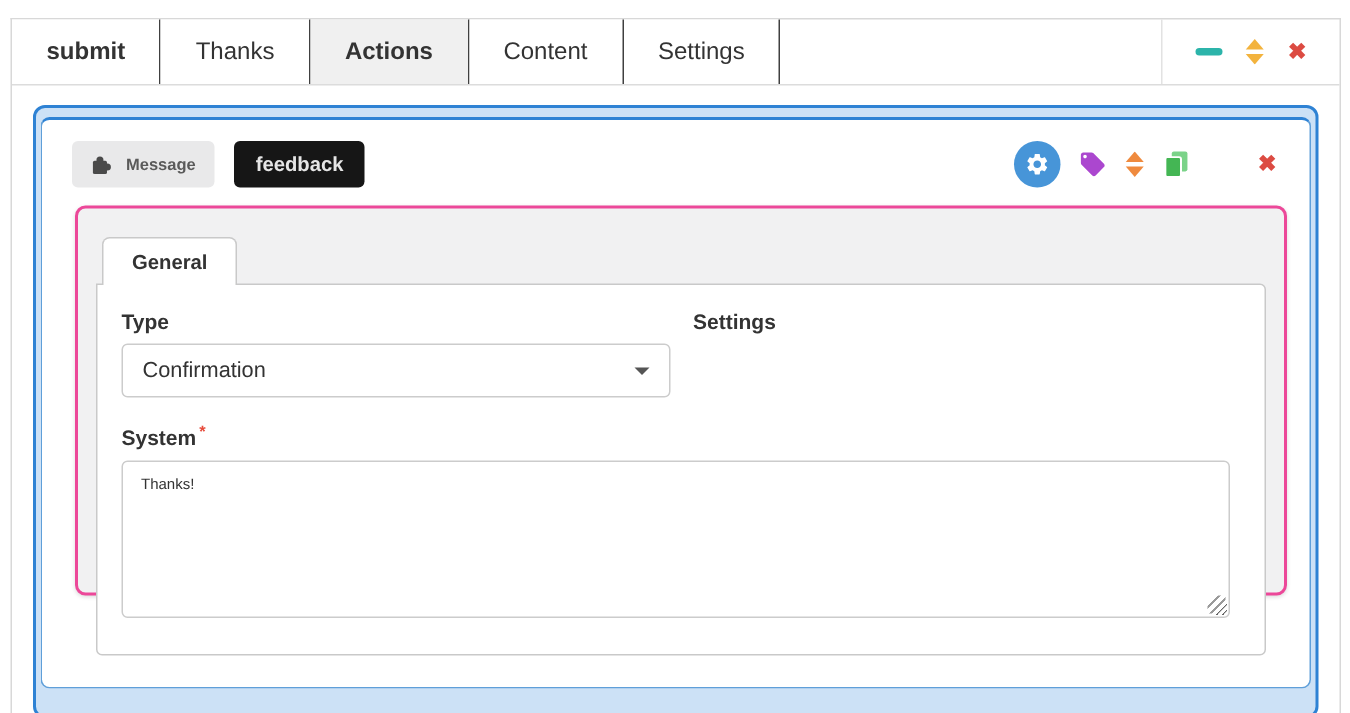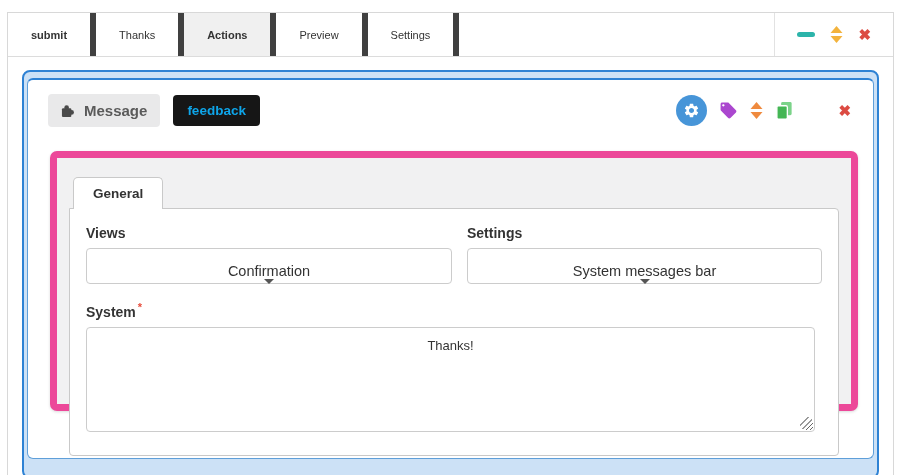--- a/index.html
+++ b/index.html
@@ -5,22 +5,22 @@
   * { box-sizing: border-box; margin: 0; padding: 0; }
   html, body { width: 900px; height: 475px; overflow: hidden; background: #fff;
     font-family: "Liberation Sans", sans-serif; color: #333; }
 
   
   .app-frame { position: absolute; top: 12px; left: 7px; right: 6px; height: 600px;
     border: 1px solid #d8d8d8; border-bottom: none; background: #fff; }
 
   
   .tabbar { display: flex; align-items: stretch; height: 44px; border-bottom: 1px solid #dcdcdc; }
-  .tab { display: flex; align-items: center; padding: 0 23px; font-size: 11px;
-    color: #333; border-right: 6px solid #404040; cursor: pointer; background: #fff; }
+  .tab { display: flex; align-items: center; padding: 0 23px; font-size: 16px;
+    color: #333; border-right: 1px solid #404040; cursor: pointer; background: #fff; }
   .tab.first { font-weight: 700; }
   .tab.active { background: #f0f0f0; font-weight: bold; }
   .tabbar-fill { flex: 1; }
   .win-controls { display: flex; align-items: center; gap: 15px; padding: 0 22px;
     border-left: 1px solid #e2e2e2; }
   .minimize-dash { width: 18px; height: 5px; border-radius: 2.5px; background: #2cb4aa; }
   .x-glyph { font-size: 15px; font-weight: 700; color: #dc4b42; line-height: 1; }
   .x-glyph::before { content: "✖"; }
 
   
@@ -29,74 +29,74 @@
   
   .selection-wrap { border: 2px solid #2e82d4; border-radius: 8px; background: #cce1f6;
     padding: 6px 3px 18px 3px; }
 
   
   .action-panel { background: #fff; border: 1px solid #5f9fd9; border-top: 2px solid #2e82d4;
     border-radius: 6px; height: 381px; }
 
   .panel-header { display: flex; align-items: center; padding: 14px 22px 0 20px; }
   .badge-message { display: inline-flex; align-items: center; gap: 8px; background: #e9e9ea;
-    color: #5a5a5a; font-weight: 700; font-size: 15px; padding: 8px 13px; border-radius: 4px; }
-  .badge-name { background: #161616; color: #0ea5e9; font-weight: 700; font-size: 13.5px;
+    color: #5a5a5a; font-weight: 700; font-size: 11px; padding: 8px 13px; border-radius: 4px; }
+  .badge-name { background: #161616; color: #e5e5e5; font-weight: 700; font-size: 13.5px;
     padding: 8px 14px; border-radius: 4px; margin-left: 13px; }
   .header-fill { flex: 1; }
   .toolbar { display: flex; align-items: center; gap: 12px; }
   .gear-btn { width: 31px; height: 31px; border-radius: 50%; background: #4795d8;
     display: flex; align-items: center; justify-content: center; cursor: pointer; }
   .tool { display: flex; align-items: center; cursor: pointer; }
   .delete-x { margin-left: 32px; cursor: pointer; }
 
   
-  .card { margin: 24px 15px 0 22px; background: #f1f1f2; border: 7px solid #ec4899;
+  .card { margin: 12px 15px 0 22px; background: #f1f1f2; border: 2px solid #ec4899;
     border-radius: 7px; box-shadow: 0 1px 3px rgba(0,0,0,.15);
     padding: 18px 12px 0 12px; height: 260px; }
 
   .subtab { display: inline-block; margin-left: 4px; padding: 8px 19px; background: #fff;
     border: 1px solid #c9c9c9; border-bottom: none; border-radius: 5px 5px 0 0;
     font-size: 13.5px; font-weight: 700; position: relative; top: 1px; z-index: 2; cursor: pointer; }
 
   .tab-pane { position: relative; z-index: 1; background: #fff; border: 1px solid #c9c9c9;
     border-radius: 0 4px 4px 4px; height: 248px; padding: 16px; }
 
   .field-row { display: flex; gap: 15px; }
   .field-type { width: 366px; flex: none; }
   .field-position { flex: 1; }
   label.f-label { display: block; font-size: 14px; font-weight: 700; color: #333; margin-bottom: 7px; }
   .req-mark { color: #e74c3c; font-size: 11px; vertical-align: super; margin-left: 2px; font-weight: 700; }
 
   .select { height: 36px; border: 1px solid #ccc; border-radius: 4px; background: #fff;
-    display: flex; align-items: center; justify-content: space-between; padding: 14px 13px;
-    font-size: 14.5px; color: #333; cursor: pointer; flex-direction: column; }
+    display: flex; align-items: center; justify-content: space-between; padding: 0 13px;
+    font-size: 14.5px; color: #333; cursor: pointer; }
   .caret-down { width: 0; height: 0; border-left: 5px solid transparent;
     border-right: 5px solid transparent; border-top: 5px solid #555; }
 
   .content-field { margin-top: 17px; }
   textarea.content-box { display: block; width: calc(100% - 7px); height: 105px; resize: both;
-    border: 1px solid #ccc; border-radius: 4px; padding: 10px 12px; font-size: 13px;
+    border: 1px solid #ccc; border-radius: 4px; padding: 10px 12px; font-size: 10px;
     color: #333; font-family: "Liberation Sans", sans-serif; outline: none;
     background-image:
       linear-gradient(135deg, transparent 30%, #9a9a9a 30%, #9a9a9a 38%, transparent 38%,
         transparent 55%, #9a9a9a 55%, #9a9a9a 63%, transparent 63%);
     background-repeat: no-repeat; background-size: 12px 12px;
-    background-position: right 2px bottom 2px; text-align: center; }
+    background-position: right 2px bottom 2px; }
 </style>
 </head>
 <body>
 
 <div class="app-frame">
 
   <div class="tabbar">
     <div class="tab first">submit</div>
     <div class="tab">Thanks</div>
     <div class="tab active">Actions</div>
-    <div class="tab">Preview</div>
+    <div class="tab">Content</div>
     <div class="tab">Settings</div>
     <div class="tabbar-fill"></div>
     <div class="win-controls">
       <div class="minimize-dash"></div>
       <svg width="13" height="17" viewBox="0 0 13 17">
         <polygon points="6.5,0 12.5,7 0.5,7" fill="#f3b33d"></polygon>
         <polygon points="0.5,10 12.5,10 6.5,17" fill="#f3b33d"></polygon>
       </svg>
       <span class="x-glyph"></span>
     </div>
@@ -144,32 +144,28 @@
             <span class="x-glyph delete-x"></span>
           </div>
         </div>
 
         <div class="card">
           <div class="subtab">General</div>
 
           <div class="tab-pane">
             <div class="field-row">
               <div class="field-type">
-                <label class="f-label">Views</label>
+                <label class="f-label">Type</label>
                 <div class="select">
                   <span>Confirmation</span>
                   <span class="caret-down"></span>
                 </div>
               </div>
               <div class="field-position">
                 <label class="f-label">Settings</label>
-                <div class="select">
-                  <span>System messages bar</span>
-                  <span class="caret-down"></span>
-                </div>
               </div>
             </div>
 
             <div class="content-field">
               <label class="f-label">
                 <span>System</span><span class="req-mark">*</span>
               </label>
               <textarea class="content-box" style="">Thanks!</textarea>
             </div>
           </div>

